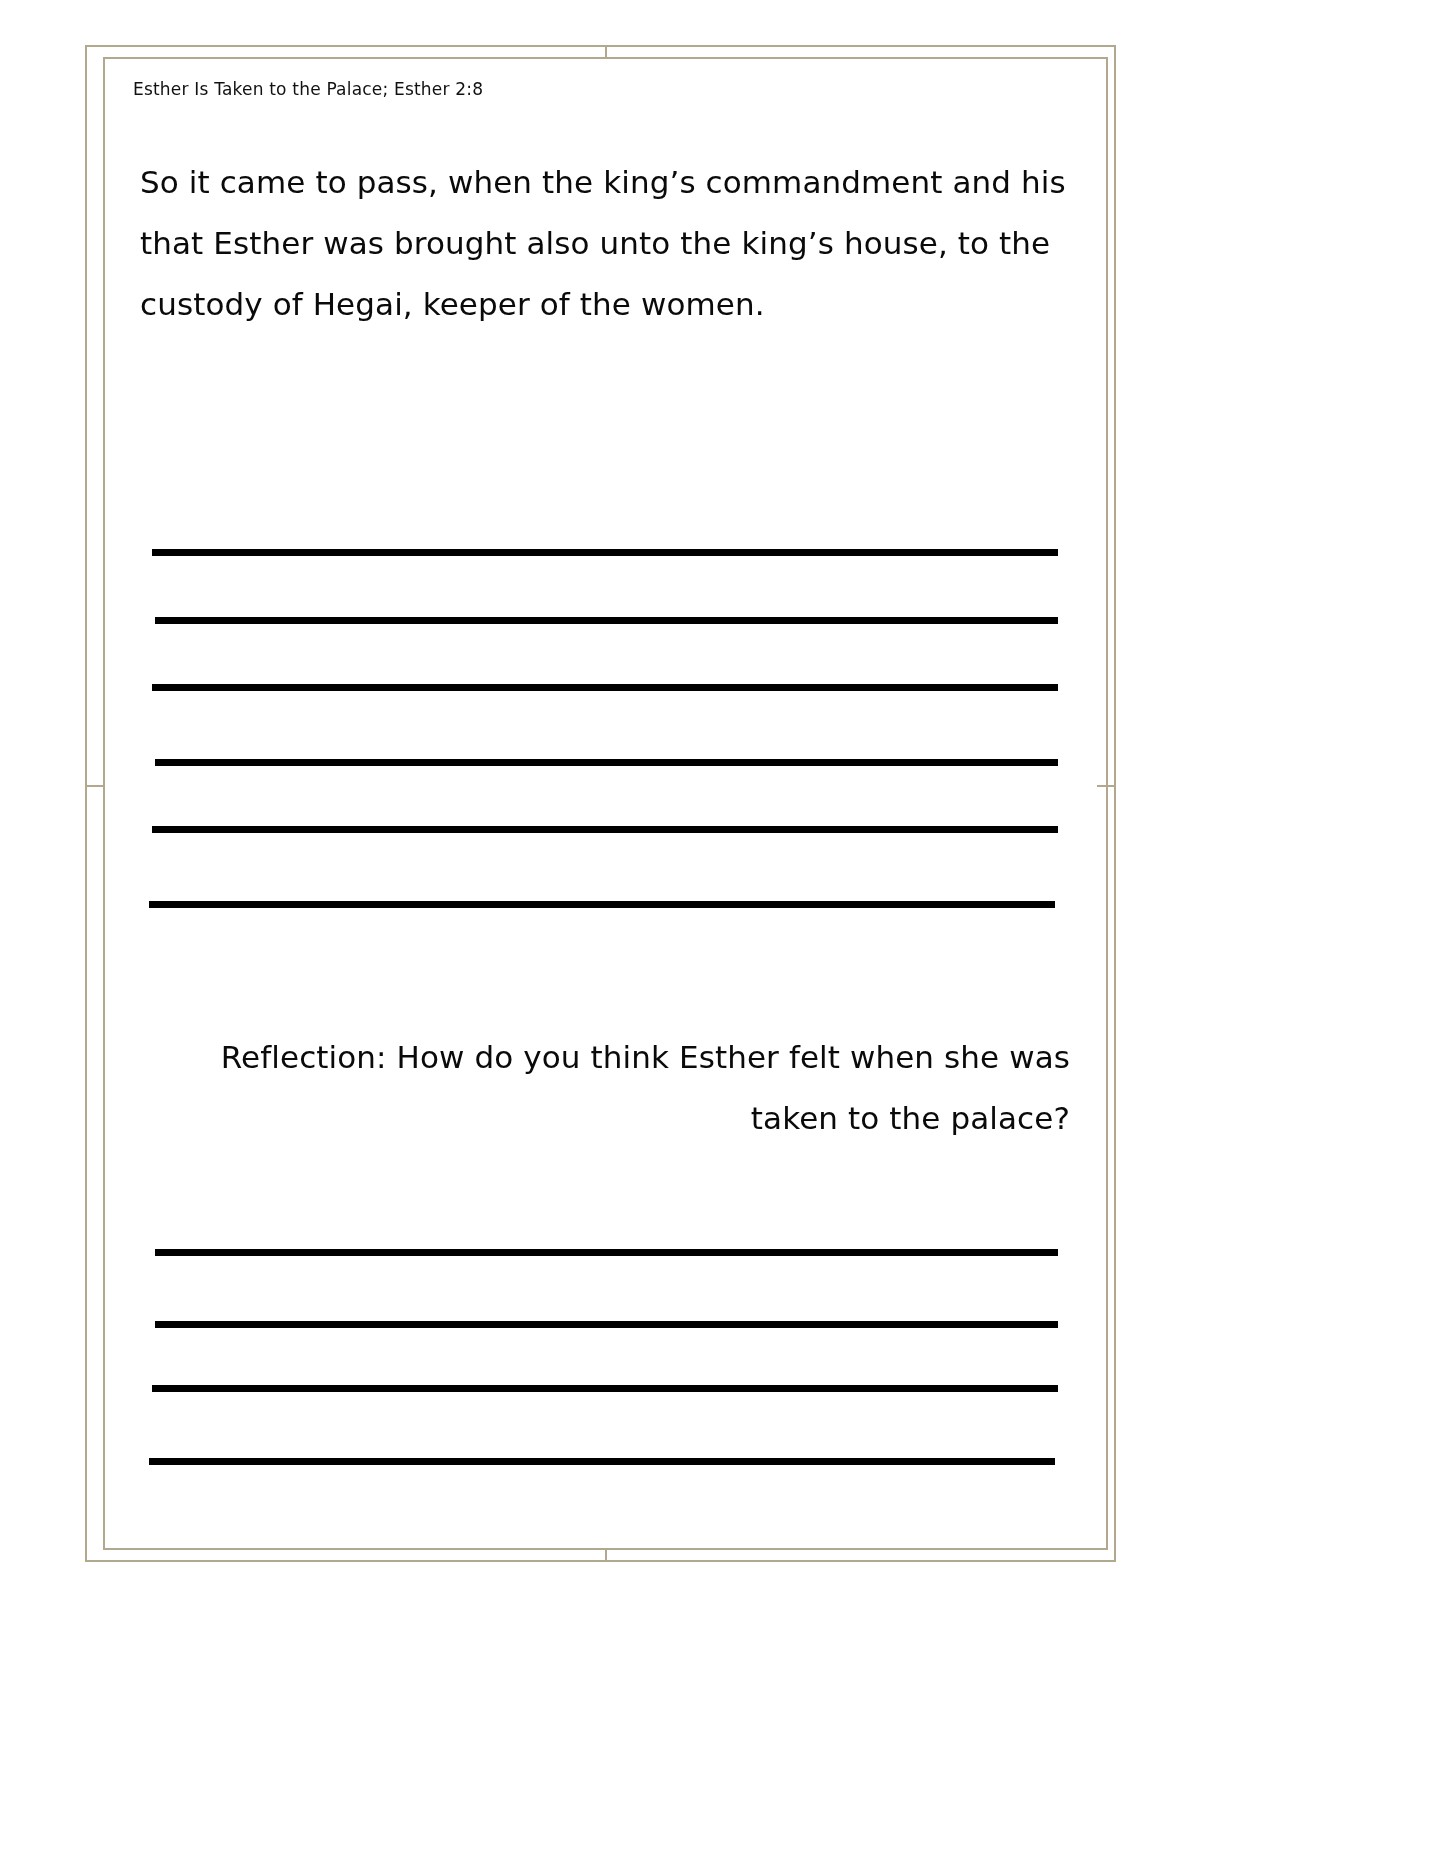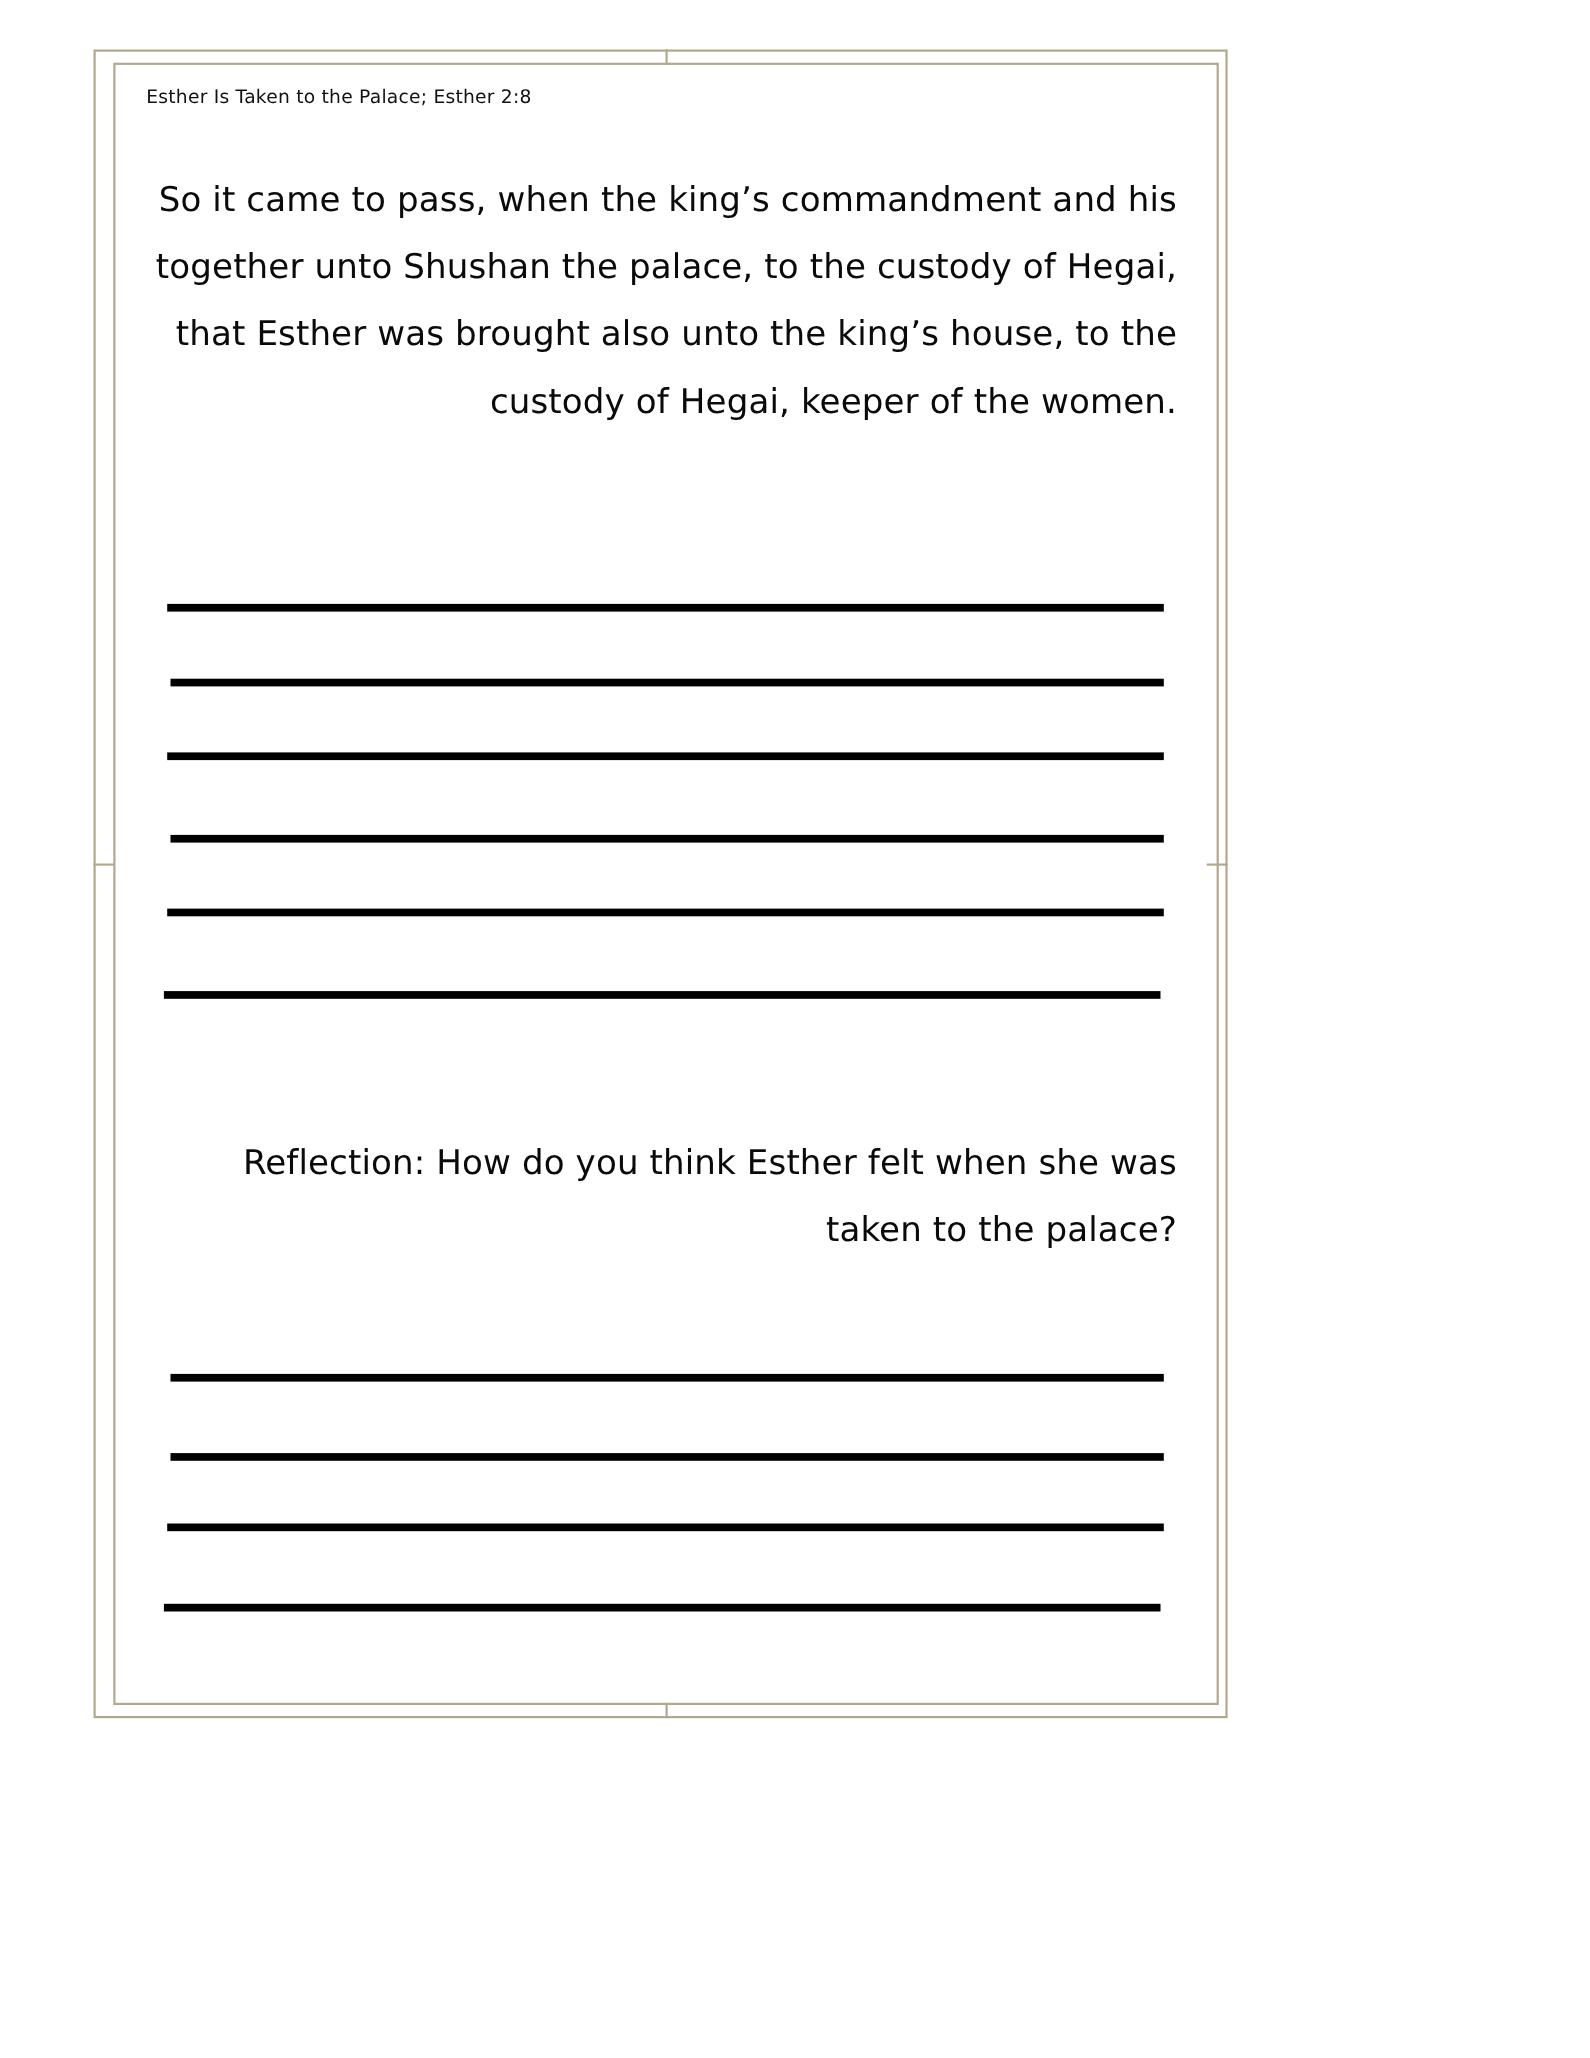--- a/index.html
+++ b/index.html
@@ -60,21 +60,21 @@
     color: #111111;
     white-space: nowrap;
   }
 
   
   .scripture {
     position: absolute;
     left: 140px;
     top: 152px;
     width: 930px;
-    text-align: right;
+    text-align: left;
     font-family: "DejaVu Sans", sans-serif;
     font-size: 31px;
     font-weight: 400;
     line-height: 61px;
     color: #0a0a0a;
     letter-spacing: 0.1px;
   }
   .scripture .ln { display: block; white-space: nowrap; }
 
   
@@ -110,21 +110,20 @@
   <div class="tick tick-h" style="left:85px; top:785px; width:19px;"></div>
   <div class="tick tick-h" style="left:1097px; top:785px; width:19px;"></div>
 
   <div class="frame-outer"></div>
   <div class="frame-inner"></div>
 
   <div class="header">Esther Is Taken to the Palace; Esther 2:8</div>
 
   <div class="scripture">
     <span class="ln">So it came to pass, when the king’s commandment and his</span>
-    <span class="ln">together unto Shushan the palace, to the custody of Hegai,</span>
     <span class="ln">that Esther was brought also unto the king’s house, to the</span>
     <span class="ln">custody of Hegai, keeper of the women.</span>
   </div>
 
   <div class="rule" style="left:152px; top:549px; width:906px;"></div>
   <div class="rule" style="left:155px; top:617px; width:903px;"></div>
   <div class="rule" style="left:152px; top:684px; width:906px;"></div>
   <div class="rule" style="left:155px; top:759px; width:903px;"></div>
   <div class="rule" style="left:152px; top:826px; width:906px;"></div>
   <div class="rule" style="left:149px; top:901px; width:906px;"></div>

